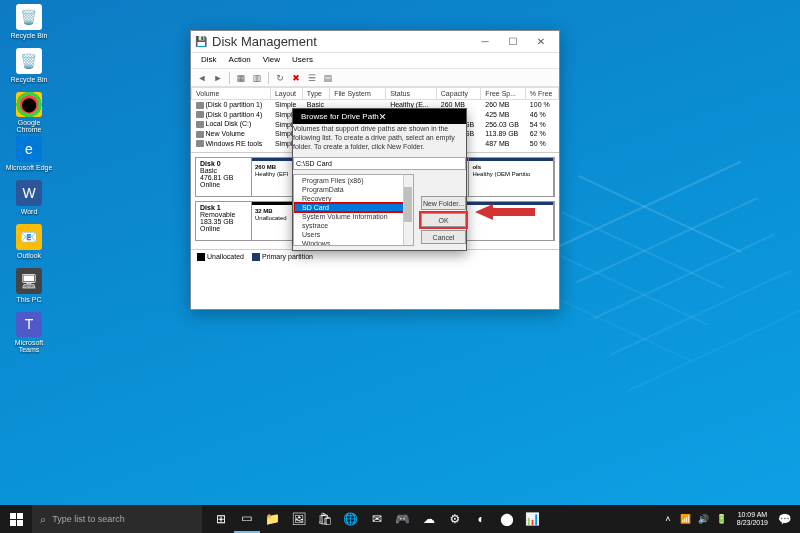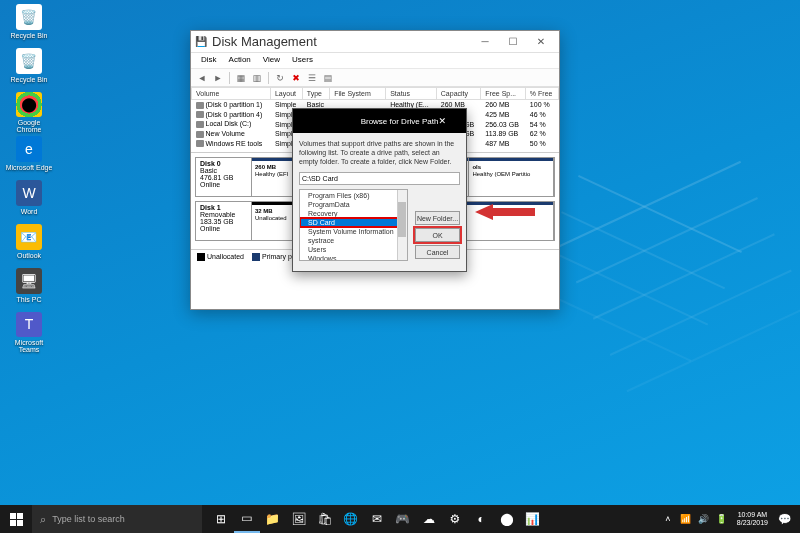--- a/index.html
+++ b/index.html
@@ -32,23 +32,23 @@
 .disk-row{display:flex;height:40px;border:1px solid #999;margin-bottom:4px;background:#fff}
 .disk-header{width:56px;border-right:1px solid #999;padding:2px 4px;font-size:7px;display:flex;flex-direction:column}
 .disk-header b{font-size:7px}
 .disk-parts{flex:1;display:flex}
 .disk-part{border-right:1px solid #999;padding:2px 3px;font-size:6px;line-height:1.2;position:relative}
 .disk-part .stripe{height:3px;background:#1a3a6e;position:absolute;top:0;left:0;right:0}
 .disk-part.black .stripe{background:#000}
 .legend{font-size:7px;padding:3px 6px;border-top:1px solid #ccc;display:flex;gap:8px;align-items:center}
 .legend-box{width:8px;height:8px;display:inline-block;margin-right:2px;vertical-align:middle}
 .modal{position:absolute;top:108px;left:292px;width:175px;background:#f0f0f0;border:1px solid #555;box-shadow:0 4px 12px rgba(0,0,0,.4);z-index:20}
-.modal-title{height:24px;background:#000;color:#fff;font-size:8px;padding:1px 20px;display:flex;justify-content:flex-end;align-items:center}
+.modal-title{height:15px;background:#000;color:#fff;font-size:8px;padding:1px 8px;display:flex;justify-content:flex-start;align-items:center}
 .modal-close{cursor:pointer;font-size:9px}
-.modal-body{padding:6px;font-size:7px;color:#333}
+.modal-body{padding:0;font-size:7px;color:#333}
 .modal-text{line-height:1.3;margin-bottom:6px}
 .path-input{width:100%;border:1px solid #aaa;padding:2px;font-size:7px;background:#fff;margin-bottom:4px}
 .folder-tree{border:1px solid #aaa;background:#fff;height:72px;overflow:hidden;font-size:7px;margin-bottom:4px;position:relative}
 .tree-inner{padding:1px 0}
 .tree-item{padding:1px 8px;cursor:pointer;white-space:nowrap}
 .tree-item.selected{background:#0078d7;color:#fff;outline:2px solid #d00;outline-offset:-1px}
 .tree-scrollbar{position:absolute;right:0;top:0;bottom:0;width:10px;background:#f0f0f0;border-left:1px solid #ccc}
 .tree-thumb{position:absolute;right:1px;width:8px;height:35px;top:12px;background:#c0c0c0}
 .modal-btn{width:45px;height:14px;font-size:7px;border:1px solid #999;background:#e8e8e8;cursor:pointer;display:flex;align-items:center;justify-content:center}
 .modal-btn.highlighted{outline:2px solid #d33;outline-offset:0}

